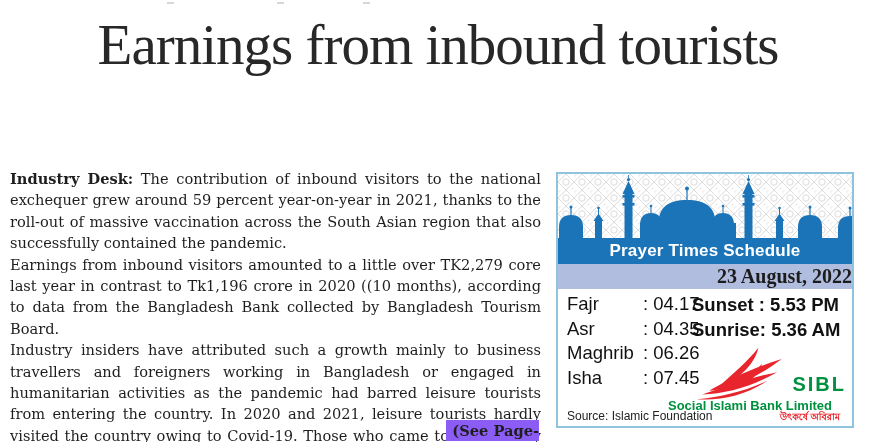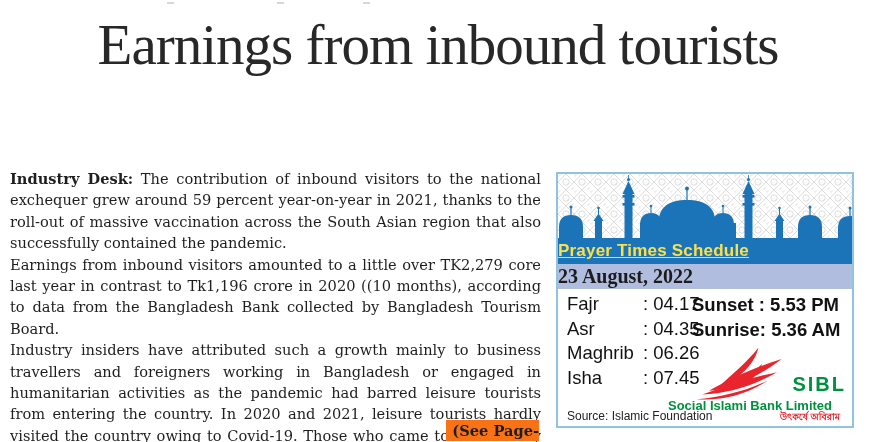--- a/index.html
+++ b/index.html
@@ -19,41 +19,40 @@
 
   
   .article{
     position:absolute;left:10px;top:168px;width:531px;height:274px;
     font-family:"DejaVu Serif",serif;font-size:14.6px;line-height:21.4px;
     color:#1e1e1e;text-align:justify;overflow:hidden;
   }
   .article p{margin:0;}
   .lead{font-weight:bold;}
   .continuation{
-    position:absolute;right:2px;bottom:1px;font-weight:bold;background:#f97316;
+    position:absolute;right:2px;bottom:1px;font-weight:bold;background:#8b5cf6;
     padding-left:6px;
   }
 
   
   .prayer-box{
     position:absolute;left:556px;top:172px;width:298px;height:256px;
     border:2px solid #8fc3de;background:#ffffff;box-sizing:border-box;
   }
   .mosque-wrap{position:relative;width:100%;height:64px;overflow:hidden;}
   .mosque-wrap svg{display:block;}
   .title-band{
-    width:100%;height:26px;background:#1b74b8;color:#fde047;
-    font-weight:bold;font-size:17px;line-height:26px;text-align:left;
+    width:100%;height:26px;background:#1b74b8;color:#ffffff;
+    font-weight:bold;font-size:17px;line-height:26px;text-align:center;
     letter-spacing:0.2px;
-    text-decoration:underline;
   }
   .date-band{
     width:100%;height:25px;background:#b0bddf;color:#1c1c1c;
     font-family:"Liberation Serif",serif;font-weight:bold;font-size:20px;
-    line-height:25px;text-align:left;
+    line-height:25px;text-align:right;
   }
   .box-content{position:relative;width:100%;height:139px;}
   .times-col{position:absolute;left:9px;top:3px;}
   .time-row{font-size:18.5px;line-height:24.5px;color:#111;white-space:nowrap;}
   .time-row .pname{display:inline-block;width:76px;}
   .sun-col{position:absolute;left:134px;top:3px;}
   .sun-line{font-size:18.5px;line-height:25px;font-weight:bold;color:#111;white-space:nowrap;}
   .source{
     position:absolute;left:9px;bottom:5px;font-size:12px;color:#222;
   }

